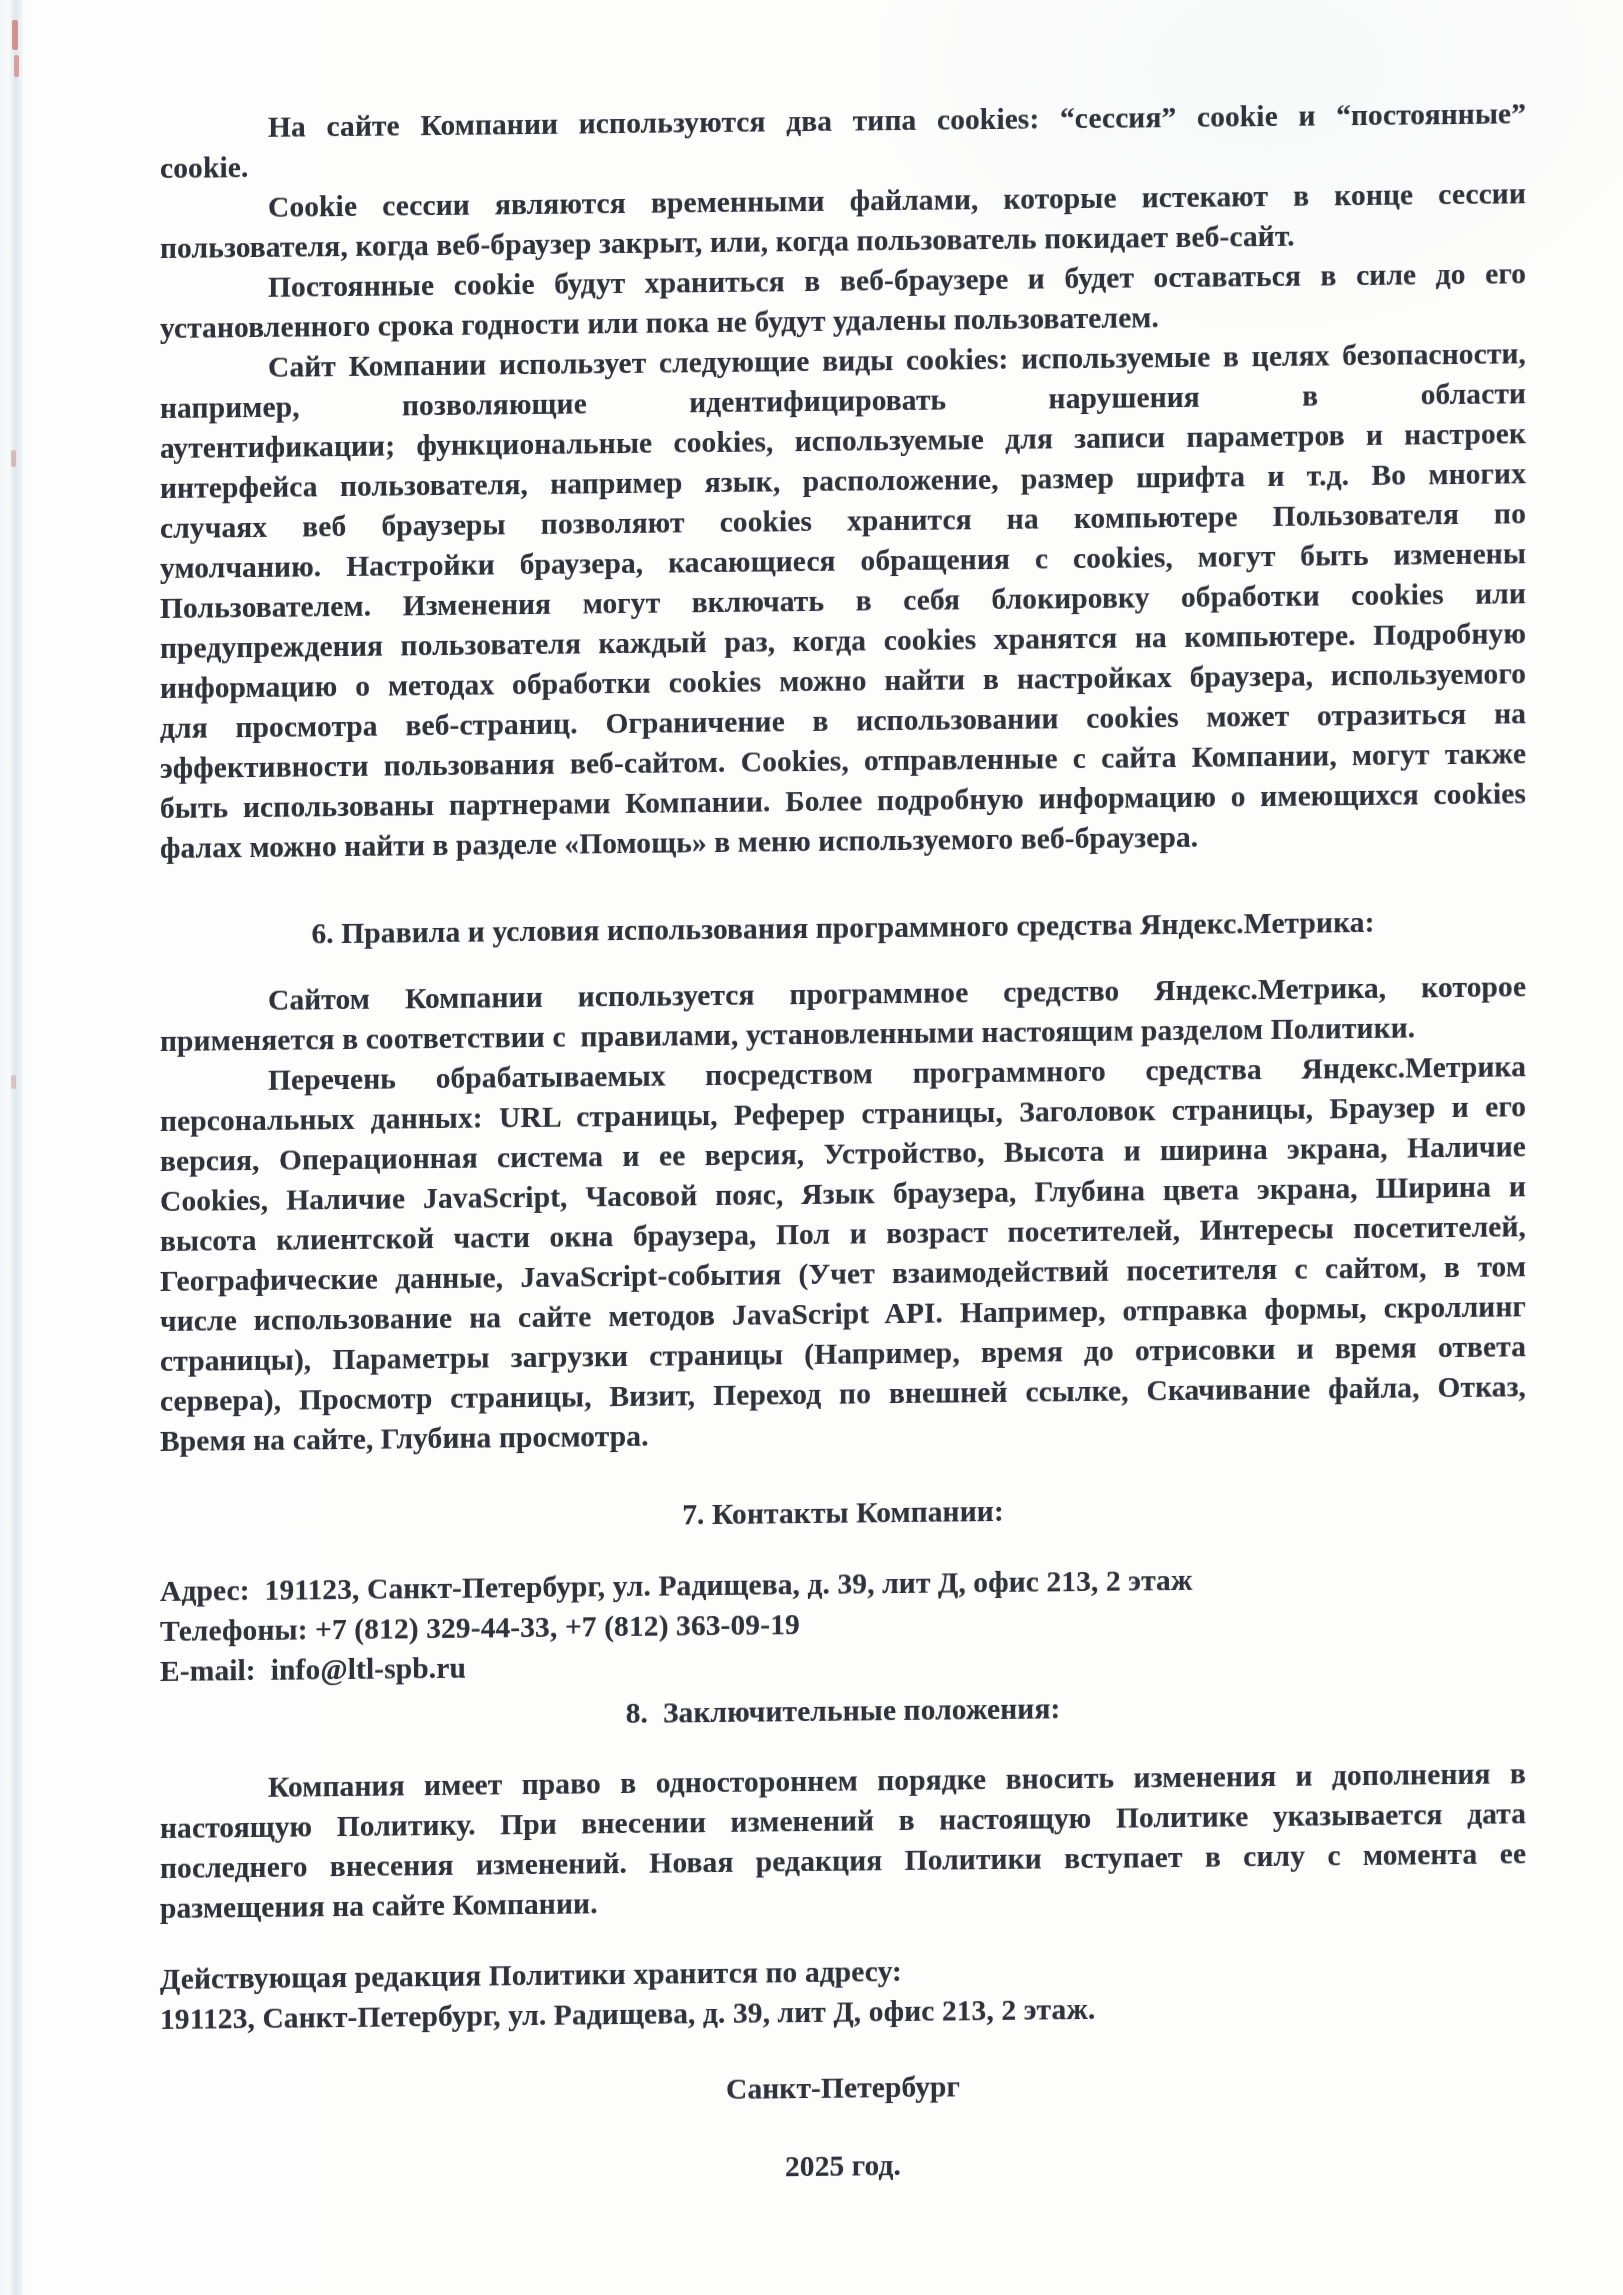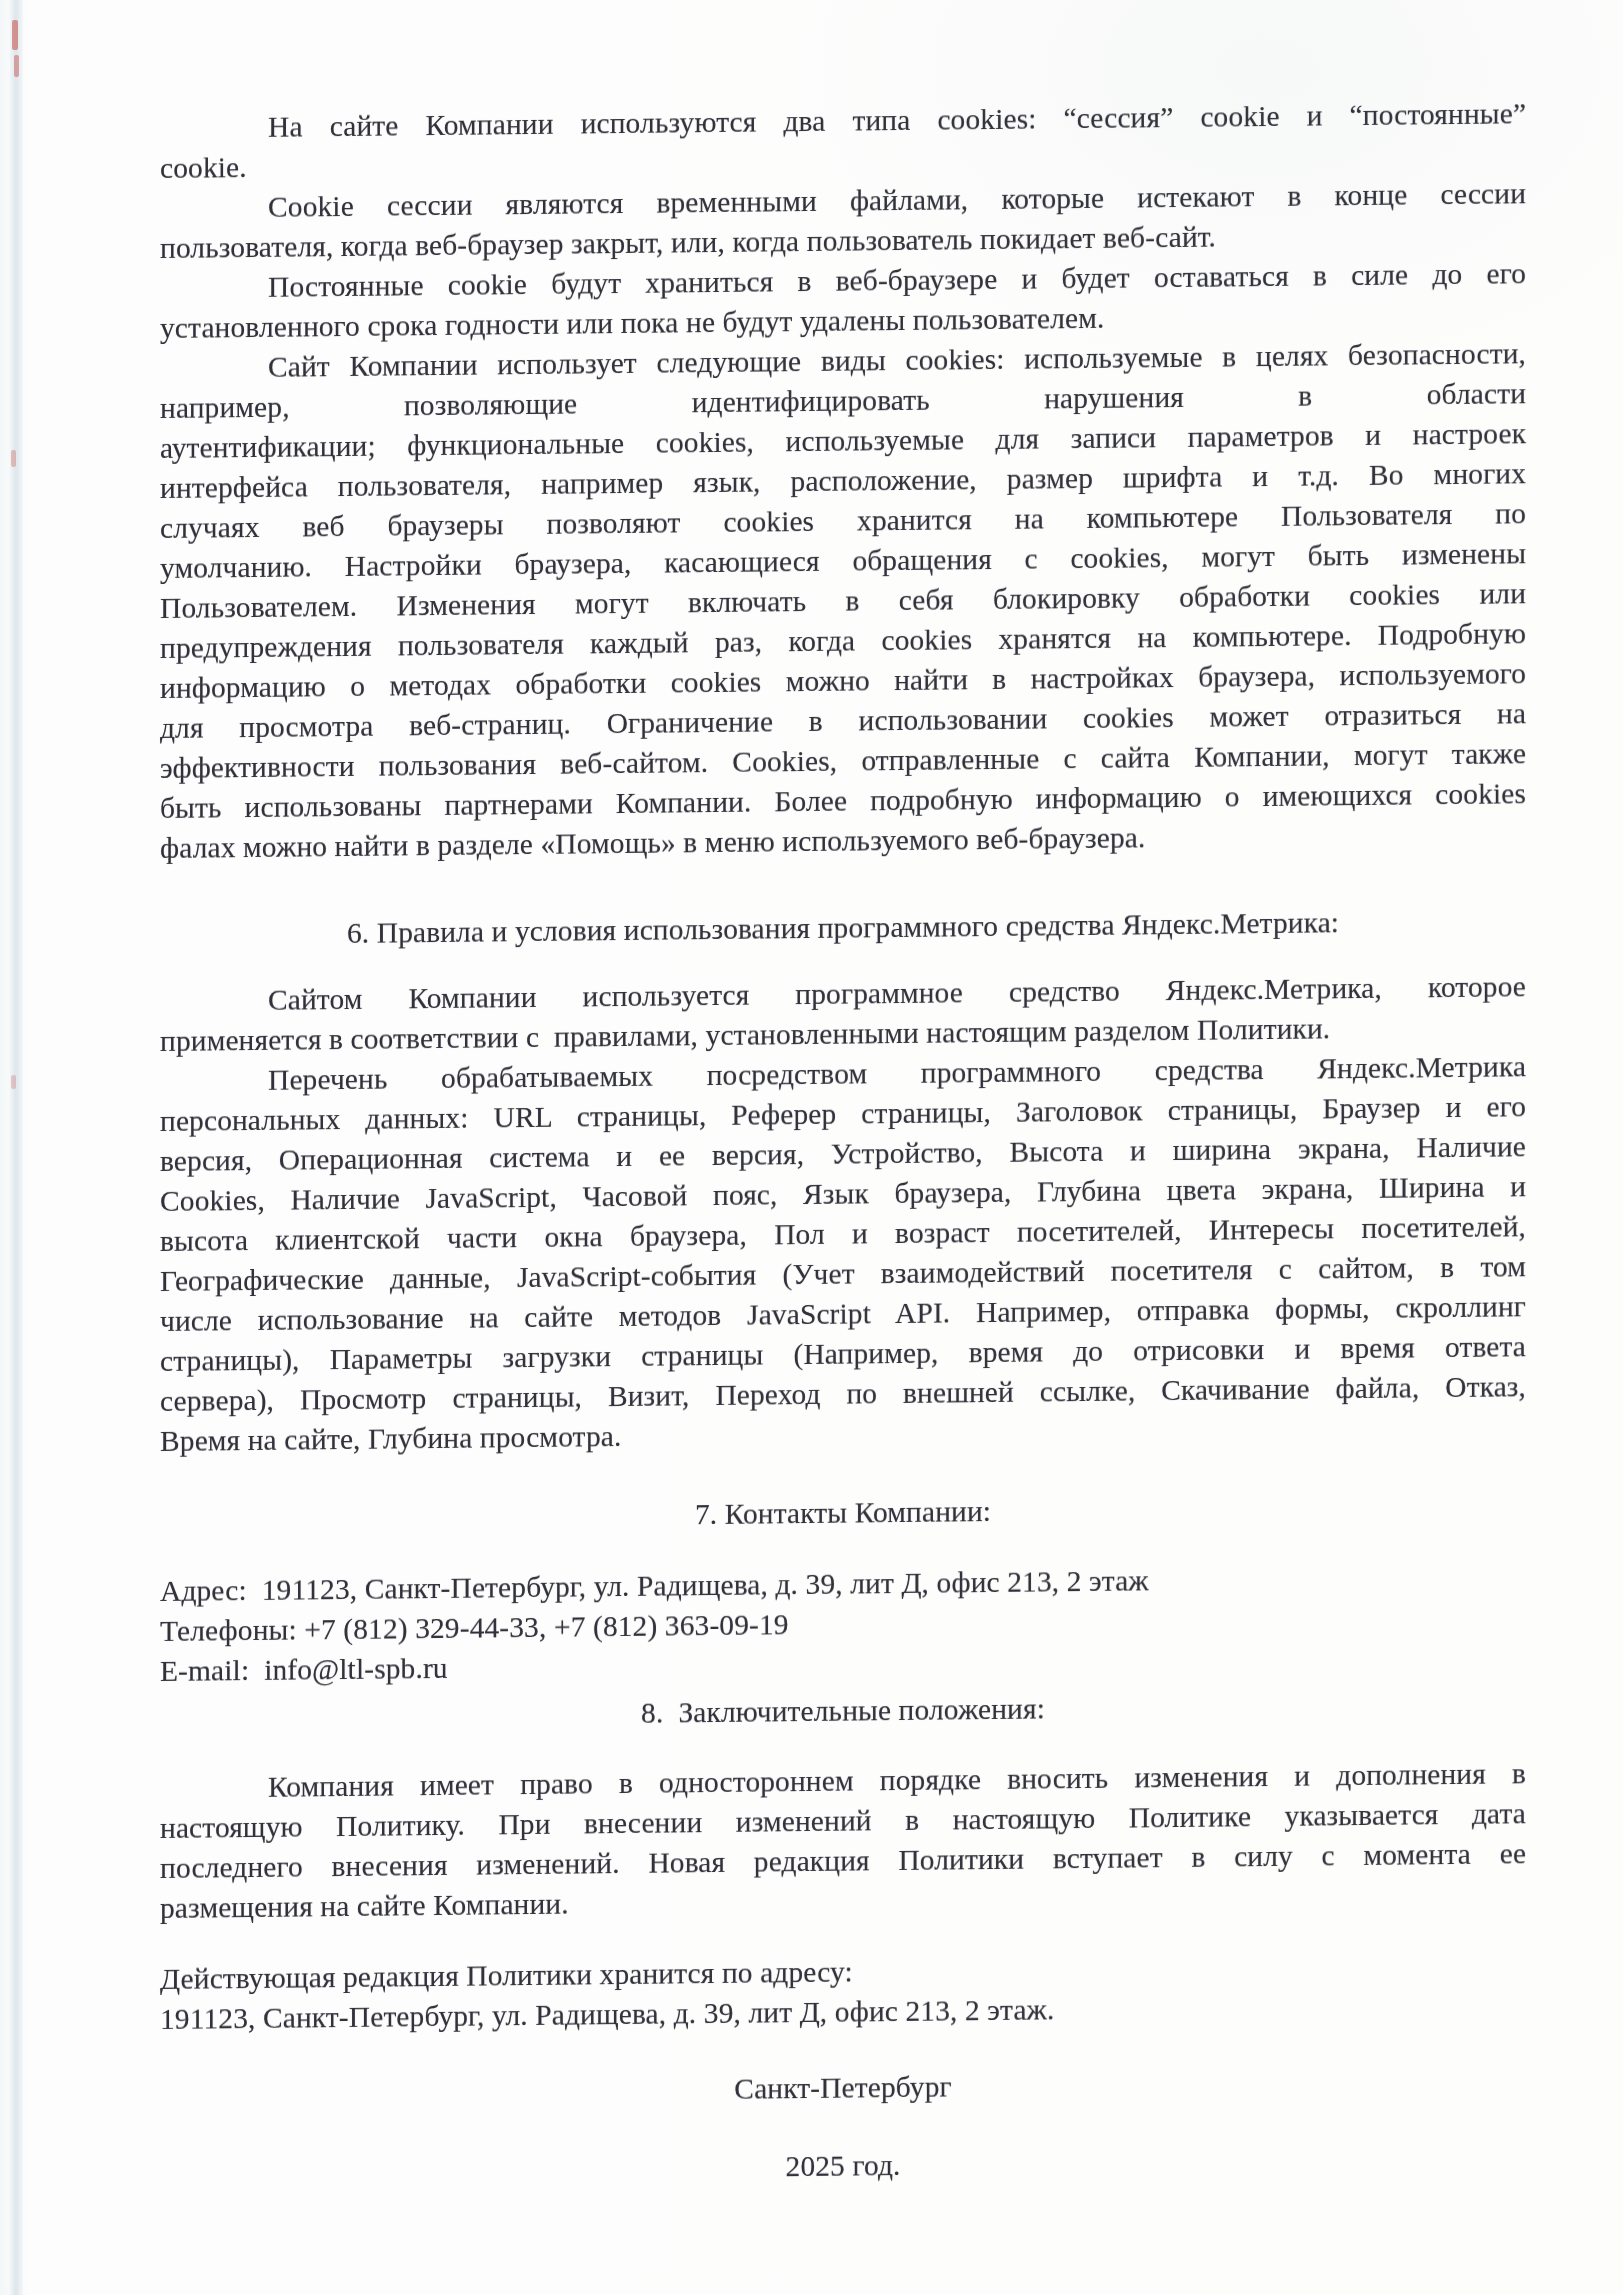--- a/index.html
+++ b/index.html
@@ -7,20 +7,21 @@
     width:1623px;height:2295px;overflow:hidden;
     background:#ffffff;
     font-family:"Liberation Serif","DejaVu Serif",serif;
   }
   .page{
     position:relative;width:1623px;height:2295px;
     background:
       radial-gradient(ellipse 786px 524px at 78% 3%, rgba(235,238,240,0.35), rgba(255,255,255,0) 60%),
       linear-gradient(to right, #f4f7f8 0px, #fdfdfd 29.5px, #fdfdfc 100%);
     color:#31313b;
+    font-weight:bold;
   }
   
   .scan-strip{
     position:absolute;left:9.8px;top:0;bottom:0;width:13px;
     background:linear-gradient(to right, rgba(199,214,223,0.12), rgba(199,214,223,0.55) 45%, rgba(222,231,236,0.22));
   }
   .red-mark{position:absolute;width:5.2px;border-radius:2px;background:#c24a44;}
   .red-mark.m1{left:12.4px;top:19.6px;height:30px;opacity:.55;}
   .red-mark.m2{left:13.7px;top:55px;height:22px;opacity:.45;}
   .red-mark.m3{left:10.5px;top:450px;height:17px;opacity:.32;}

